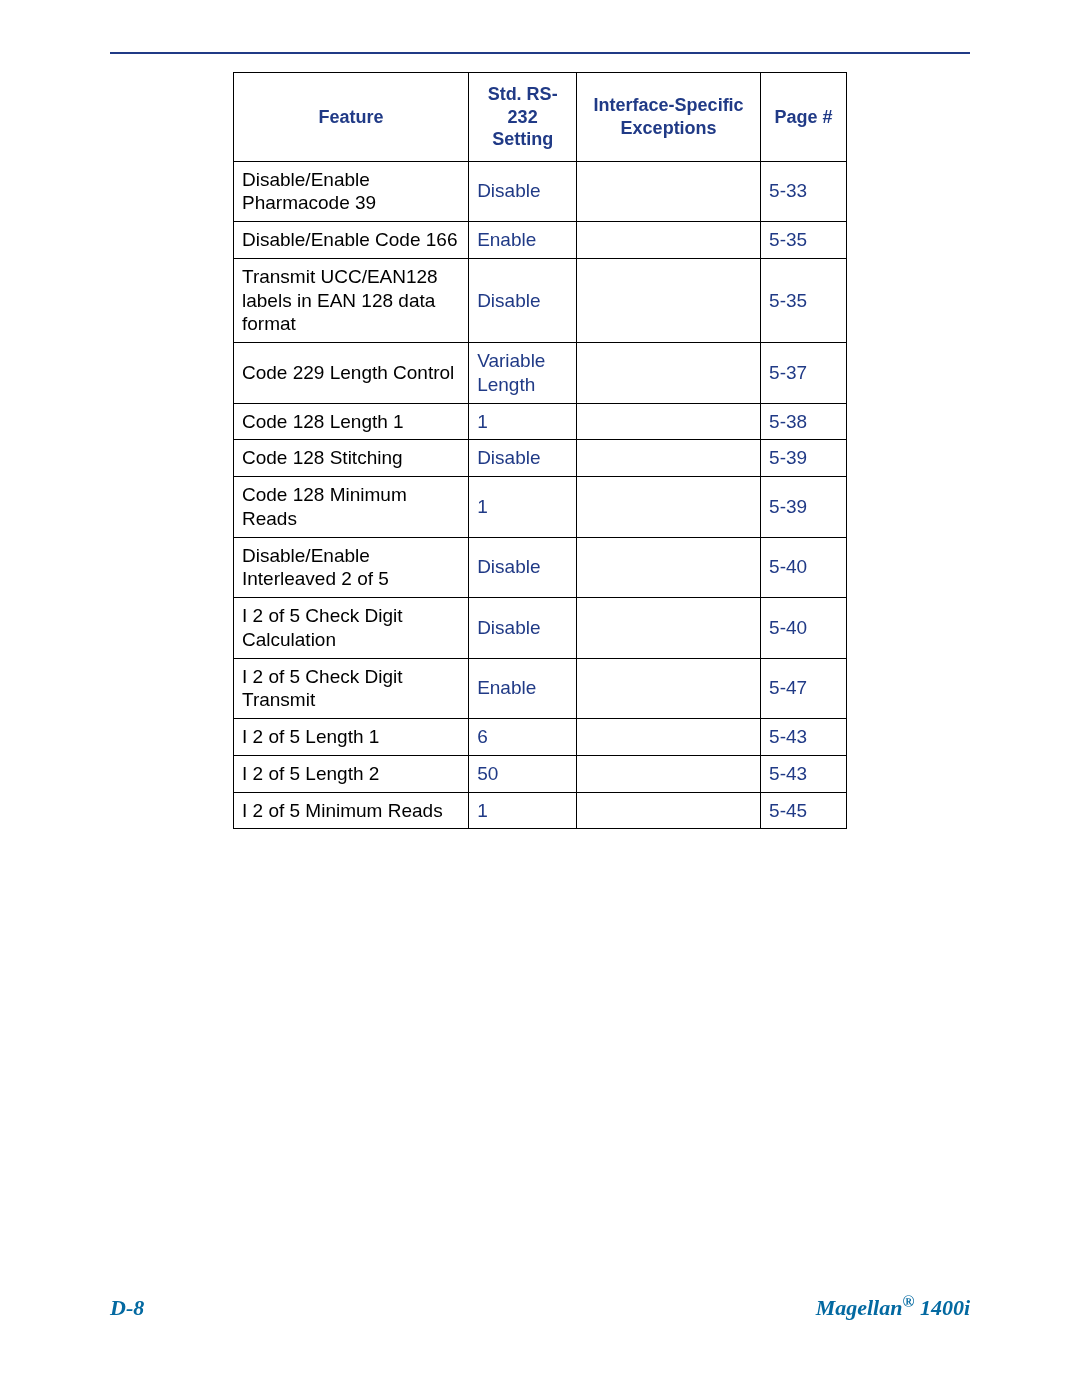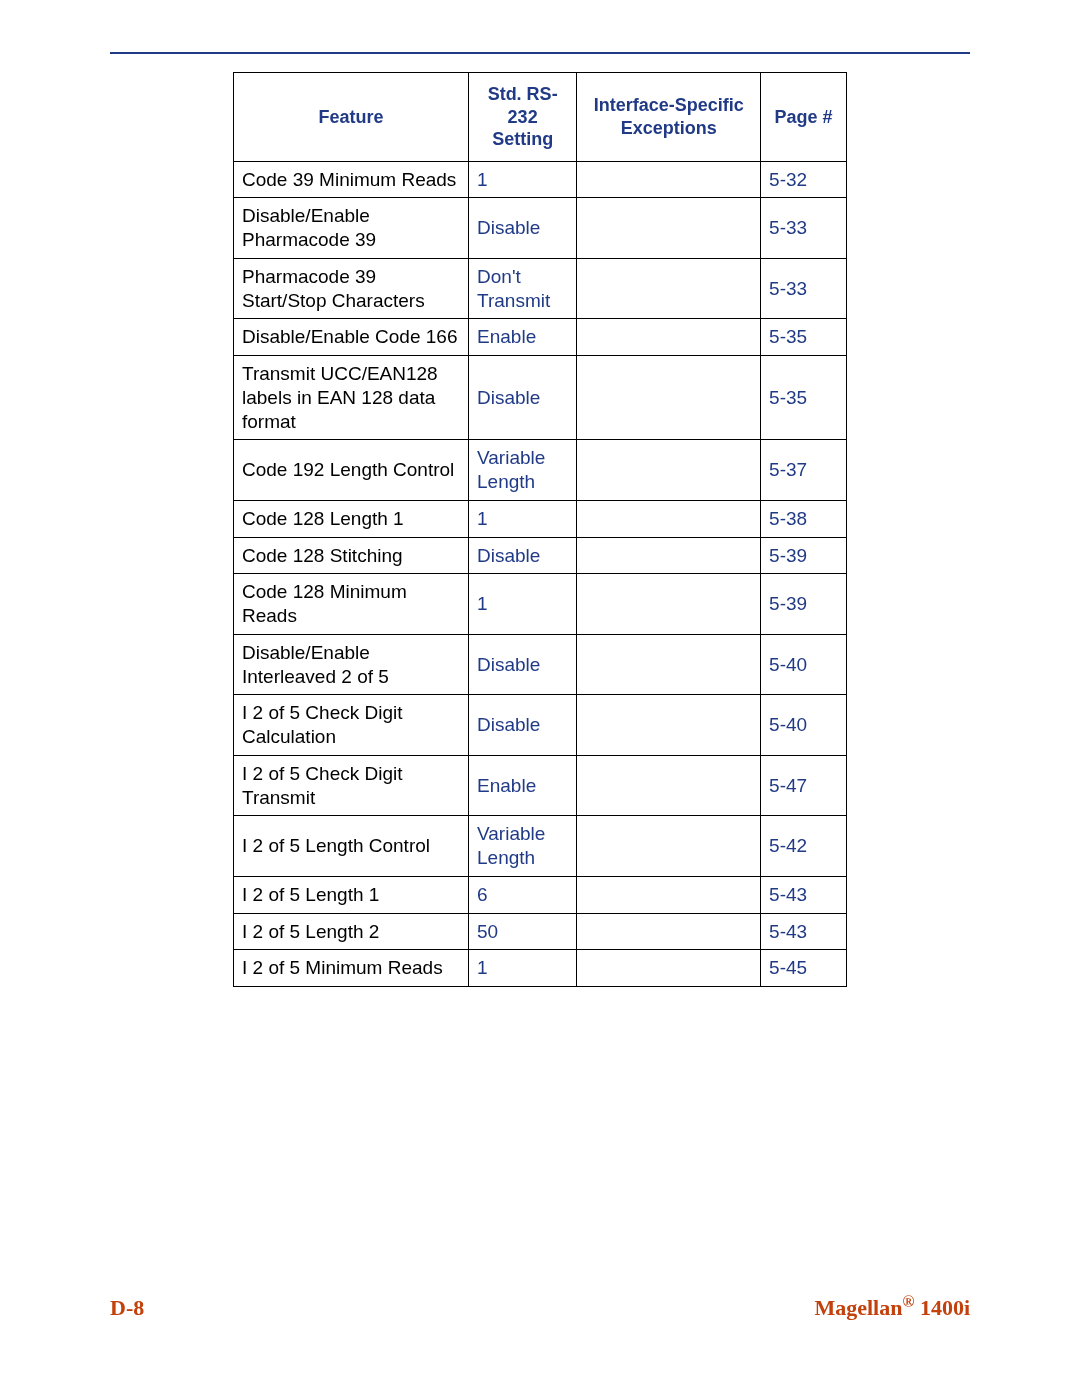--- a/index.html
+++ b/index.html
@@ -66,24 +66,25 @@
     width: 70px;
   }
   .footer {
     position: absolute;
     bottom: 76px;
     left: 110px;
     right: 110px;
     display: flex;
     justify-content: space-between;
     align-items: baseline;
-    color: #c2410c;
+    color: #0369a1;
     font-weight: bold;
     font-size: 22px;
     font-family: "Times New Roman", Times, serif;
+    font-style: italic;
   }
   .footer .right {
     font-family: "Times New Roman", Times, serif;
     margin-left: 40px;
   }
   .footer .right .reg {
     font-size: 16px;
     vertical-align: super;
   }
 </style>
@@ -97,52 +98,40 @@
     <table>
       <thead>
         <tr>
           <th>Feature</th>
           <th>Std. RS-232 Setting</th>
           <th>Interface-Specific Exceptions</th>
           <th>Page #</th>
         </tr>
       </thead>
       <tbody id="table-body">
-      <tr>
-            <td class="col-feature">Code 39 Minimum Reads</td>
-            <td class="col-setting">1</td>
-            <td class="col-except"></td>
-            <td class="col-page">5-32</td>
-          </tr>
           <tr>
             <td class="col-feature">Disable/Enable Pharmacode 39</td>
             <td class="col-setting">Disable</td>
-            <td class="col-except"></td>
-            <td class="col-page">5-33</td>
-          </tr>
-          <tr>
-            <td class="col-feature">Pharmacode 39 Start/Stop Characters</td>
-            <td class="col-setting">Don't Transmit</td>
             <td class="col-except"></td>
             <td class="col-page">5-33</td>
           </tr>
           <tr>
             <td class="col-feature">Disable/Enable Code 166</td>
             <td class="col-setting">Enable</td>
             <td class="col-except"></td>
             <td class="col-page">5-35</td>
           </tr>
           <tr>
             <td class="col-feature">Transmit UCC/EAN128 labels in EAN 128 data format</td>
             <td class="col-setting">Disable</td>
             <td class="col-except"></td>
             <td class="col-page">5-35</td>
           </tr>
           <tr>
-            <td class="col-feature">Code 192 Length Control</td>
+            <td class="col-feature">Code 229 Length Control</td>
             <td class="col-setting">Variable Length</td>
             <td class="col-except"></td>
             <td class="col-page">5-37</td>
           </tr>
           <tr>
             <td class="col-feature">Code 128 Length 1</td>
             <td class="col-setting">1</td>
             <td class="col-except"></td>
             <td class="col-page">5-38</td>
           </tr>
@@ -170,26 +159,20 @@
             <td class="col-except"></td>
             <td class="col-page">5-40</td>
           </tr>
           <tr>
             <td class="col-feature">I 2 of 5 Check Digit Transmit</td>
             <td class="col-setting">Enable</td>
             <td class="col-except"></td>
             <td class="col-page">5-47</td>
           </tr>
           <tr>
-            <td class="col-feature">I 2 of 5 Length Control</td>
-            <td class="col-setting">Variable Length</td>
-            <td class="col-except"></td>
-            <td class="col-page">5-42</td>
-          </tr>
-          <tr>
             <td class="col-feature">I 2 of 5 Length 1</td>
             <td class="col-setting">6</td>
             <td class="col-except"></td>
             <td class="col-page">5-43</td>
           </tr>
           <tr>
             <td class="col-feature">I 2 of 5 Length 2</td>
             <td class="col-setting">50</td>
             <td class="col-except"></td>
             <td class="col-page">5-43</td>

